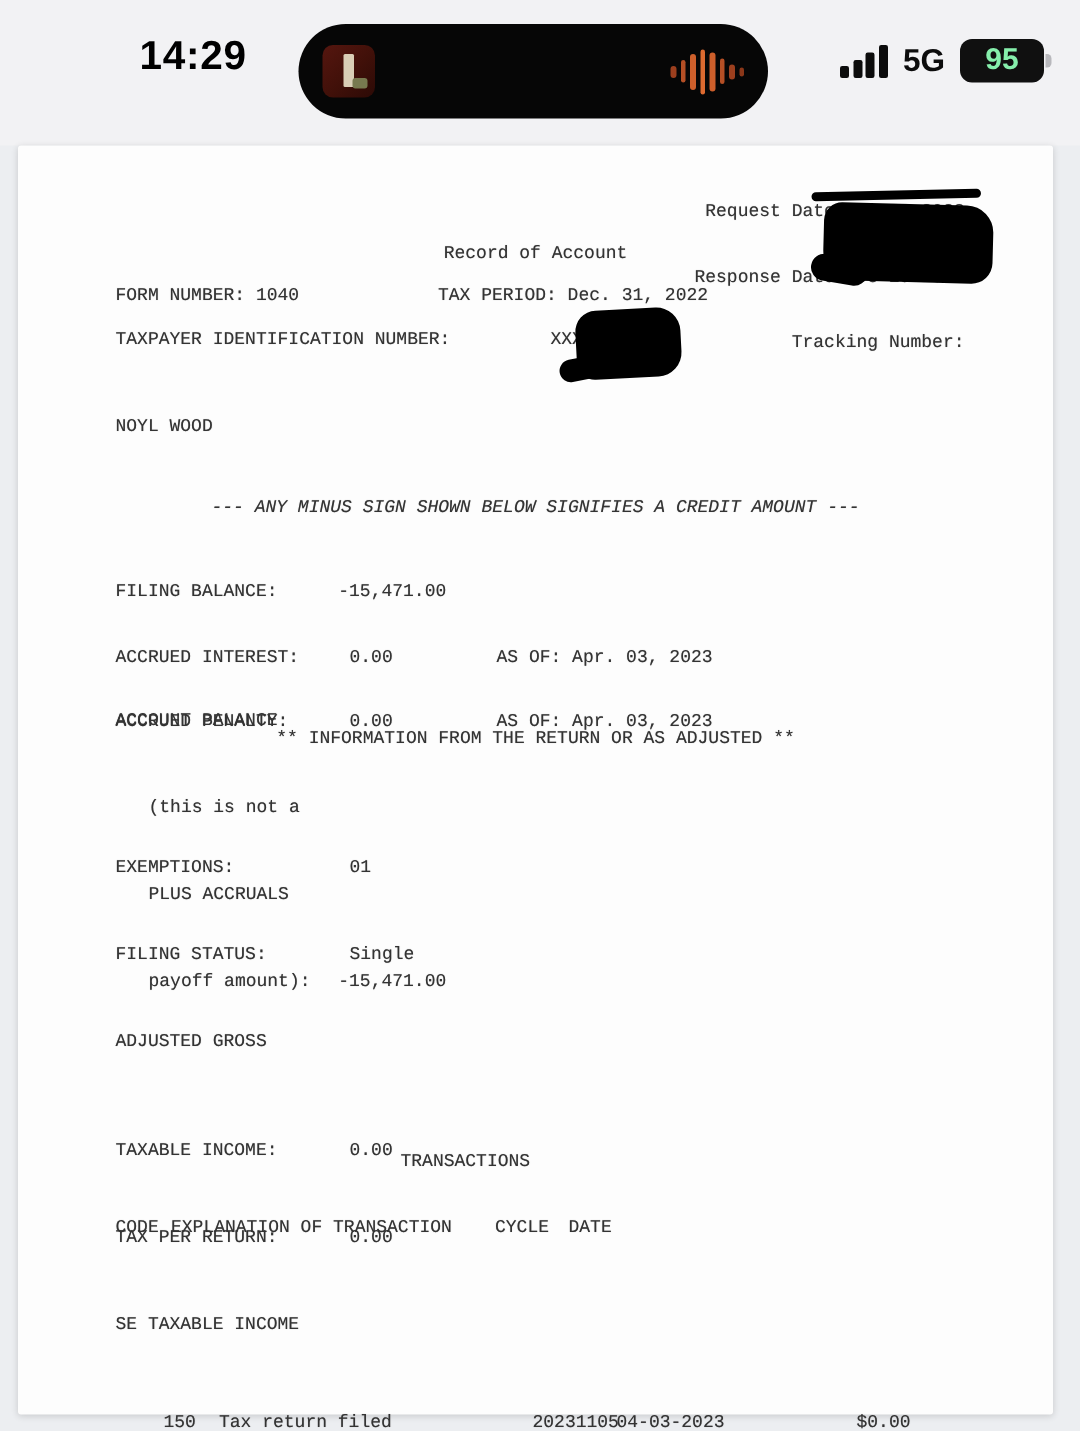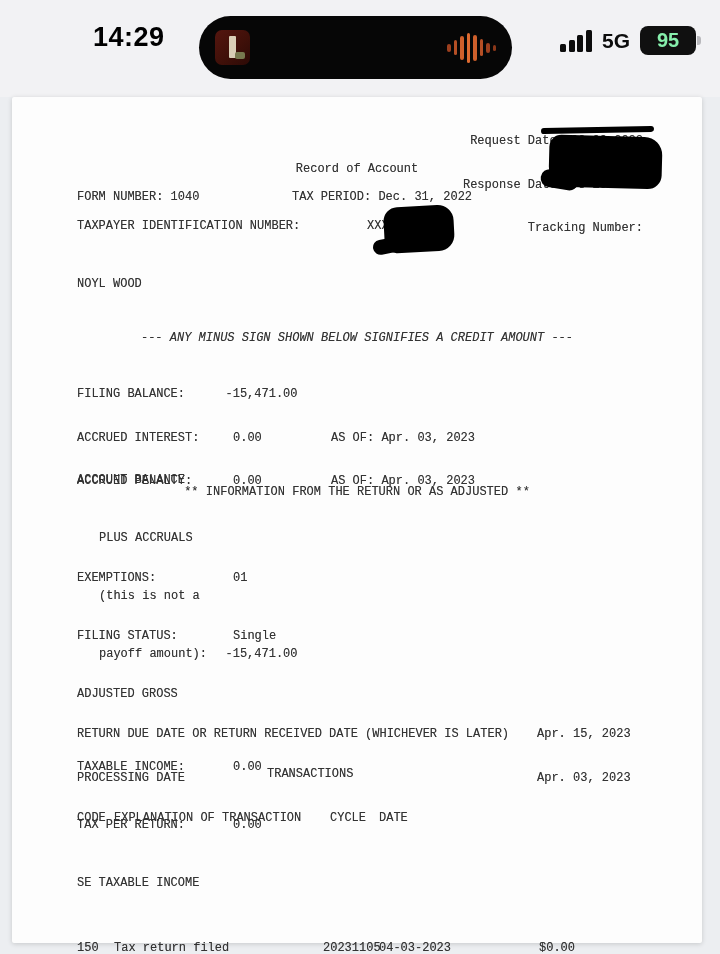--- a/index.html
+++ b/index.html
@@ -60,21 +60,21 @@
   .b-note  { top:234px;font-style:italic; }
   .b-bal   { top:261px; }
   .b-accr  { top:318px; }
   .b-info  { top:388px; }
   .b-ret   { top:416px; }
   .b-dates { top:601px; }
   .b-trans { top:641px; }
   .t-title { position:absolute; left:190px; top:0; }
   .t-rows .trow { position:relative; margin-bottom:14.5px; }
   .t-head { position:relative; height:14.5px; }
-  .tline { position:relative; height:14.5px; }
+  .tline { position:relative; height:14.5px;margin-left:32px; }
   .c-code  { position:absolute; left:0; top:0; }
   .c-expl  { position:absolute; left:37px; top:0; }
   .c-cyc   { position:absolute; left:246px; top:0; }
   .c-cych  { position:absolute; left:253px; top:0; }
   .c-date  { position:absolute; left:302px; top:0; }
   .c-amt   { position:absolute; left:0; top:0; width:498px; text-align:right; }
 
   
   .strike { position:absolute; left:529px; top:30px; width:113px; height:6px; background:#000;
             border-radius:3px; transform:rotate(-1.2deg); }
@@ -170,26 +170,26 @@
 
     <div class="blk b-accr">
       
     
         <div class="row">
           <span class="lbl">ACCOUNT BALANCE</span>
           <span class="val"></span>
         </div>
       
         <div class="row">
+          <span class="lbl ind">(this is not a</span>
+          <span class="val"></span>
+        </div>
+      
+        <div class="row">
           <span class="lbl ind">PLUS ACCRUALS</span>
-          <span class="val"></span>
-        </div>
-      
-        <div class="row">
-          <span class="lbl ind">(this is not a</span>
           <span class="val"></span>
         </div>
       
         <div class="row">
           <span class="lbl ind">payoff amount):</span>
           <span class="val neg">-15,471.00</span>
         </div>
       </div>
 
     <div class="blk b-info ctr">** INFORMATION FROM THE RETURN OR AS ADJUSTED **</div>
@@ -232,30 +232,20 @@
       
         
       
         
       
         
       
         
       </div>
 
-    <div class="blk b-dates">
-      <div class="row">
-        <span class="lbl">RETURN DUE DATE OR RETURN RECEIVED DATE (WHICHEVER IS LATER)</span>
-        <span class="val2">Apr. 15, 2023</span>
-      </div>
-      <div class="row">
-        <span class="lbl">PROCESSING DATE</span>
-        <span class="val2">Apr. 03, 2023</span>
-      </div>
-    </div>
 
     <div class="blk b-trans">
       <div class="row">
         <span class="t-title">TRANSACTIONS</span>
       </div>
       <div class="t-head">
         <span class="c-code">CODE</span>
         <span class="c-expl">EXPLANATION OF TRANSACTION</span>
         <span class="c-cych">CYCLE</span>
         <span class="c-date">DATE</span>

